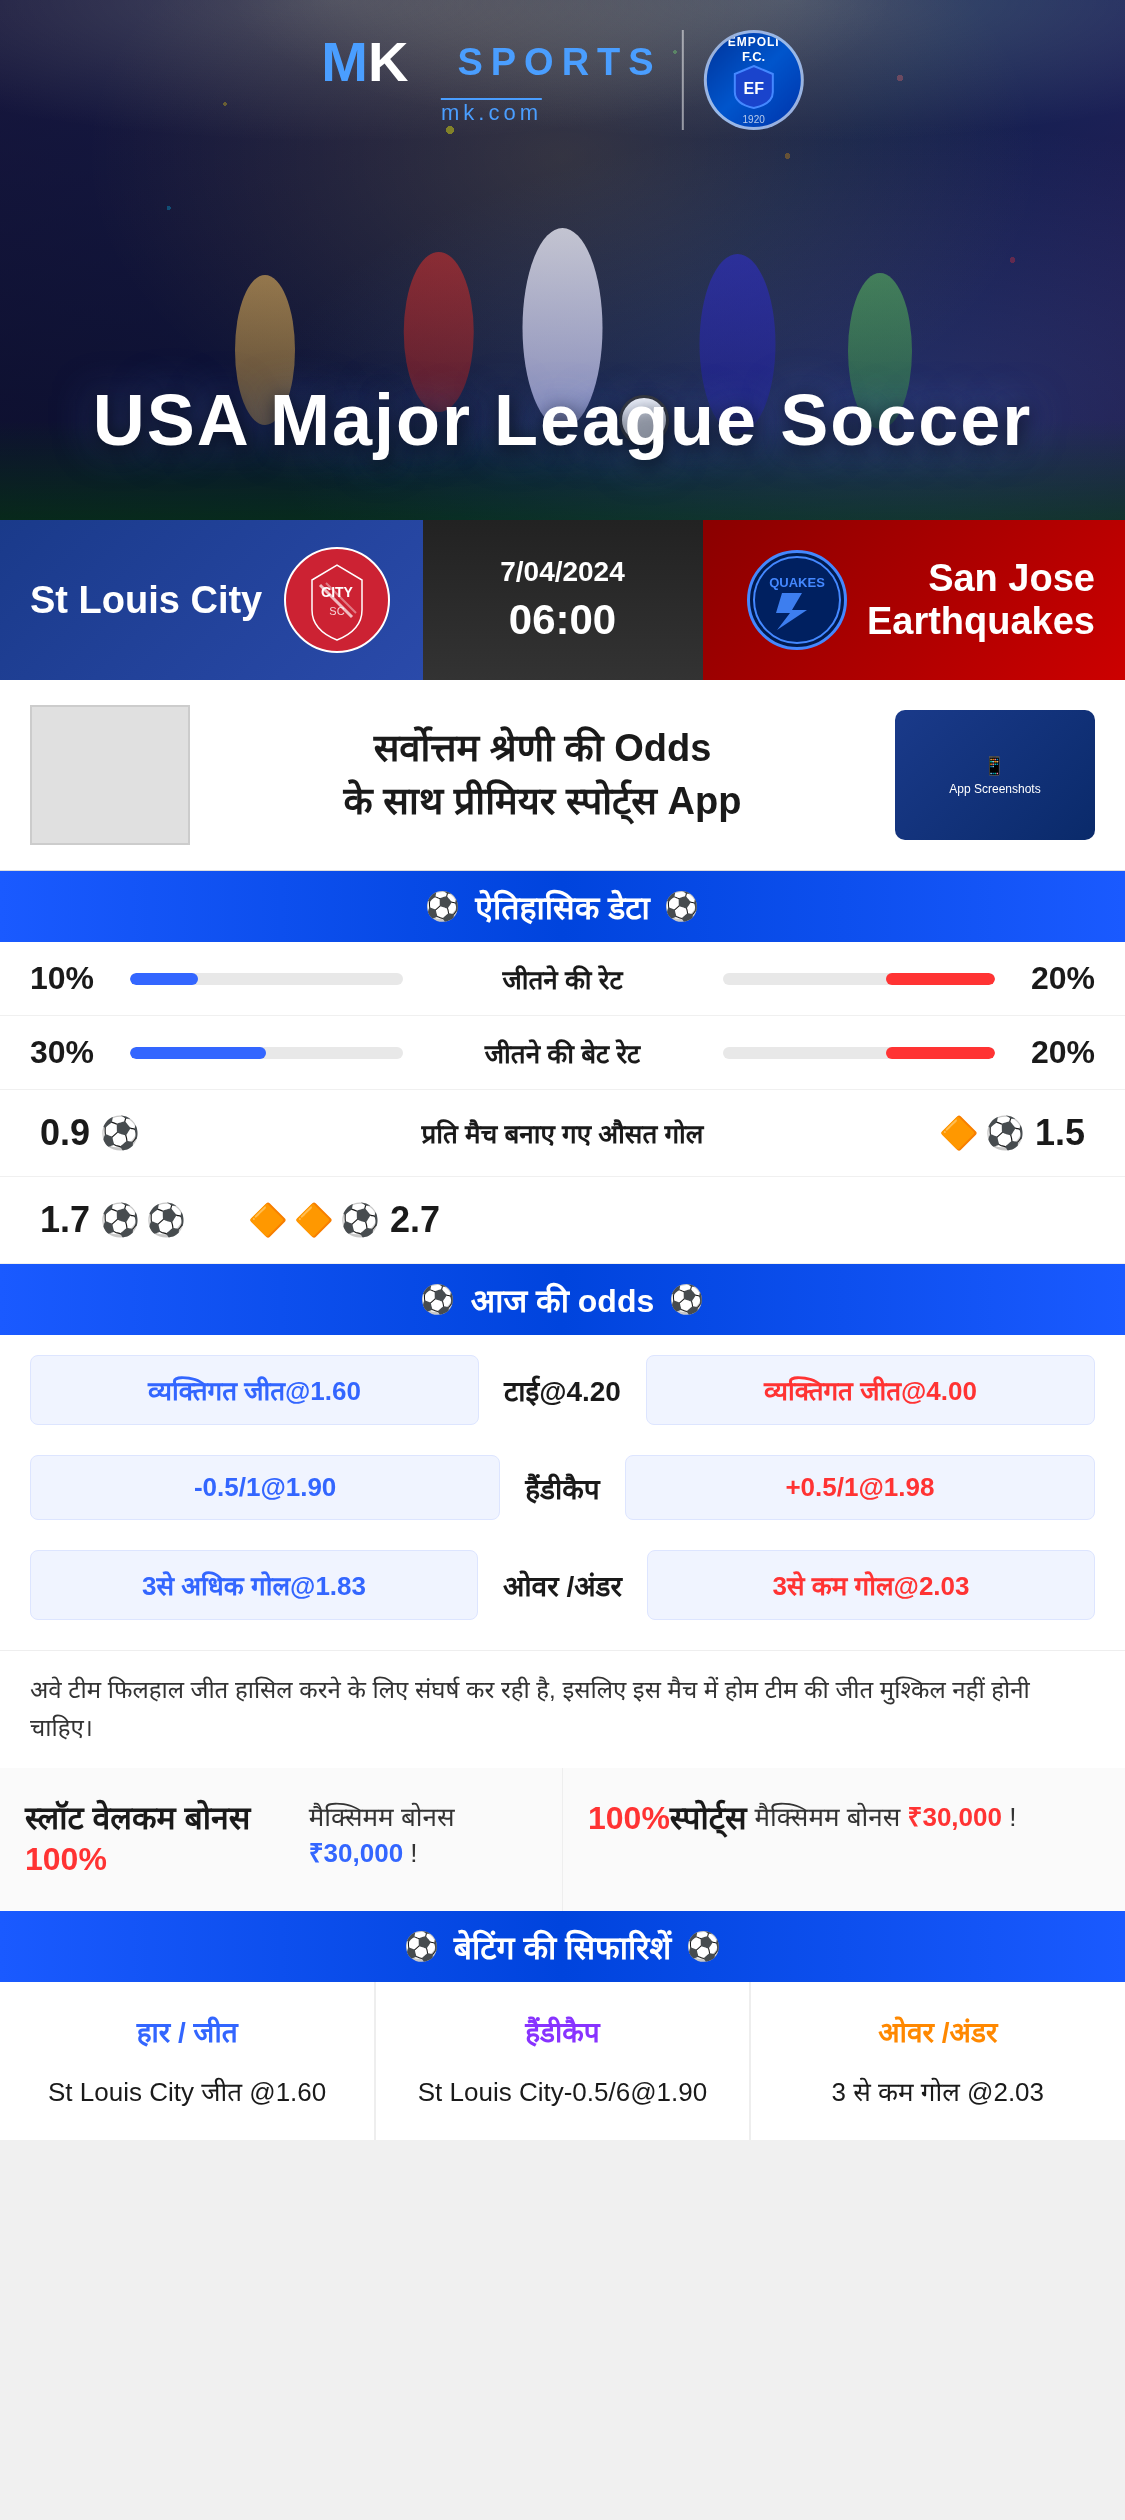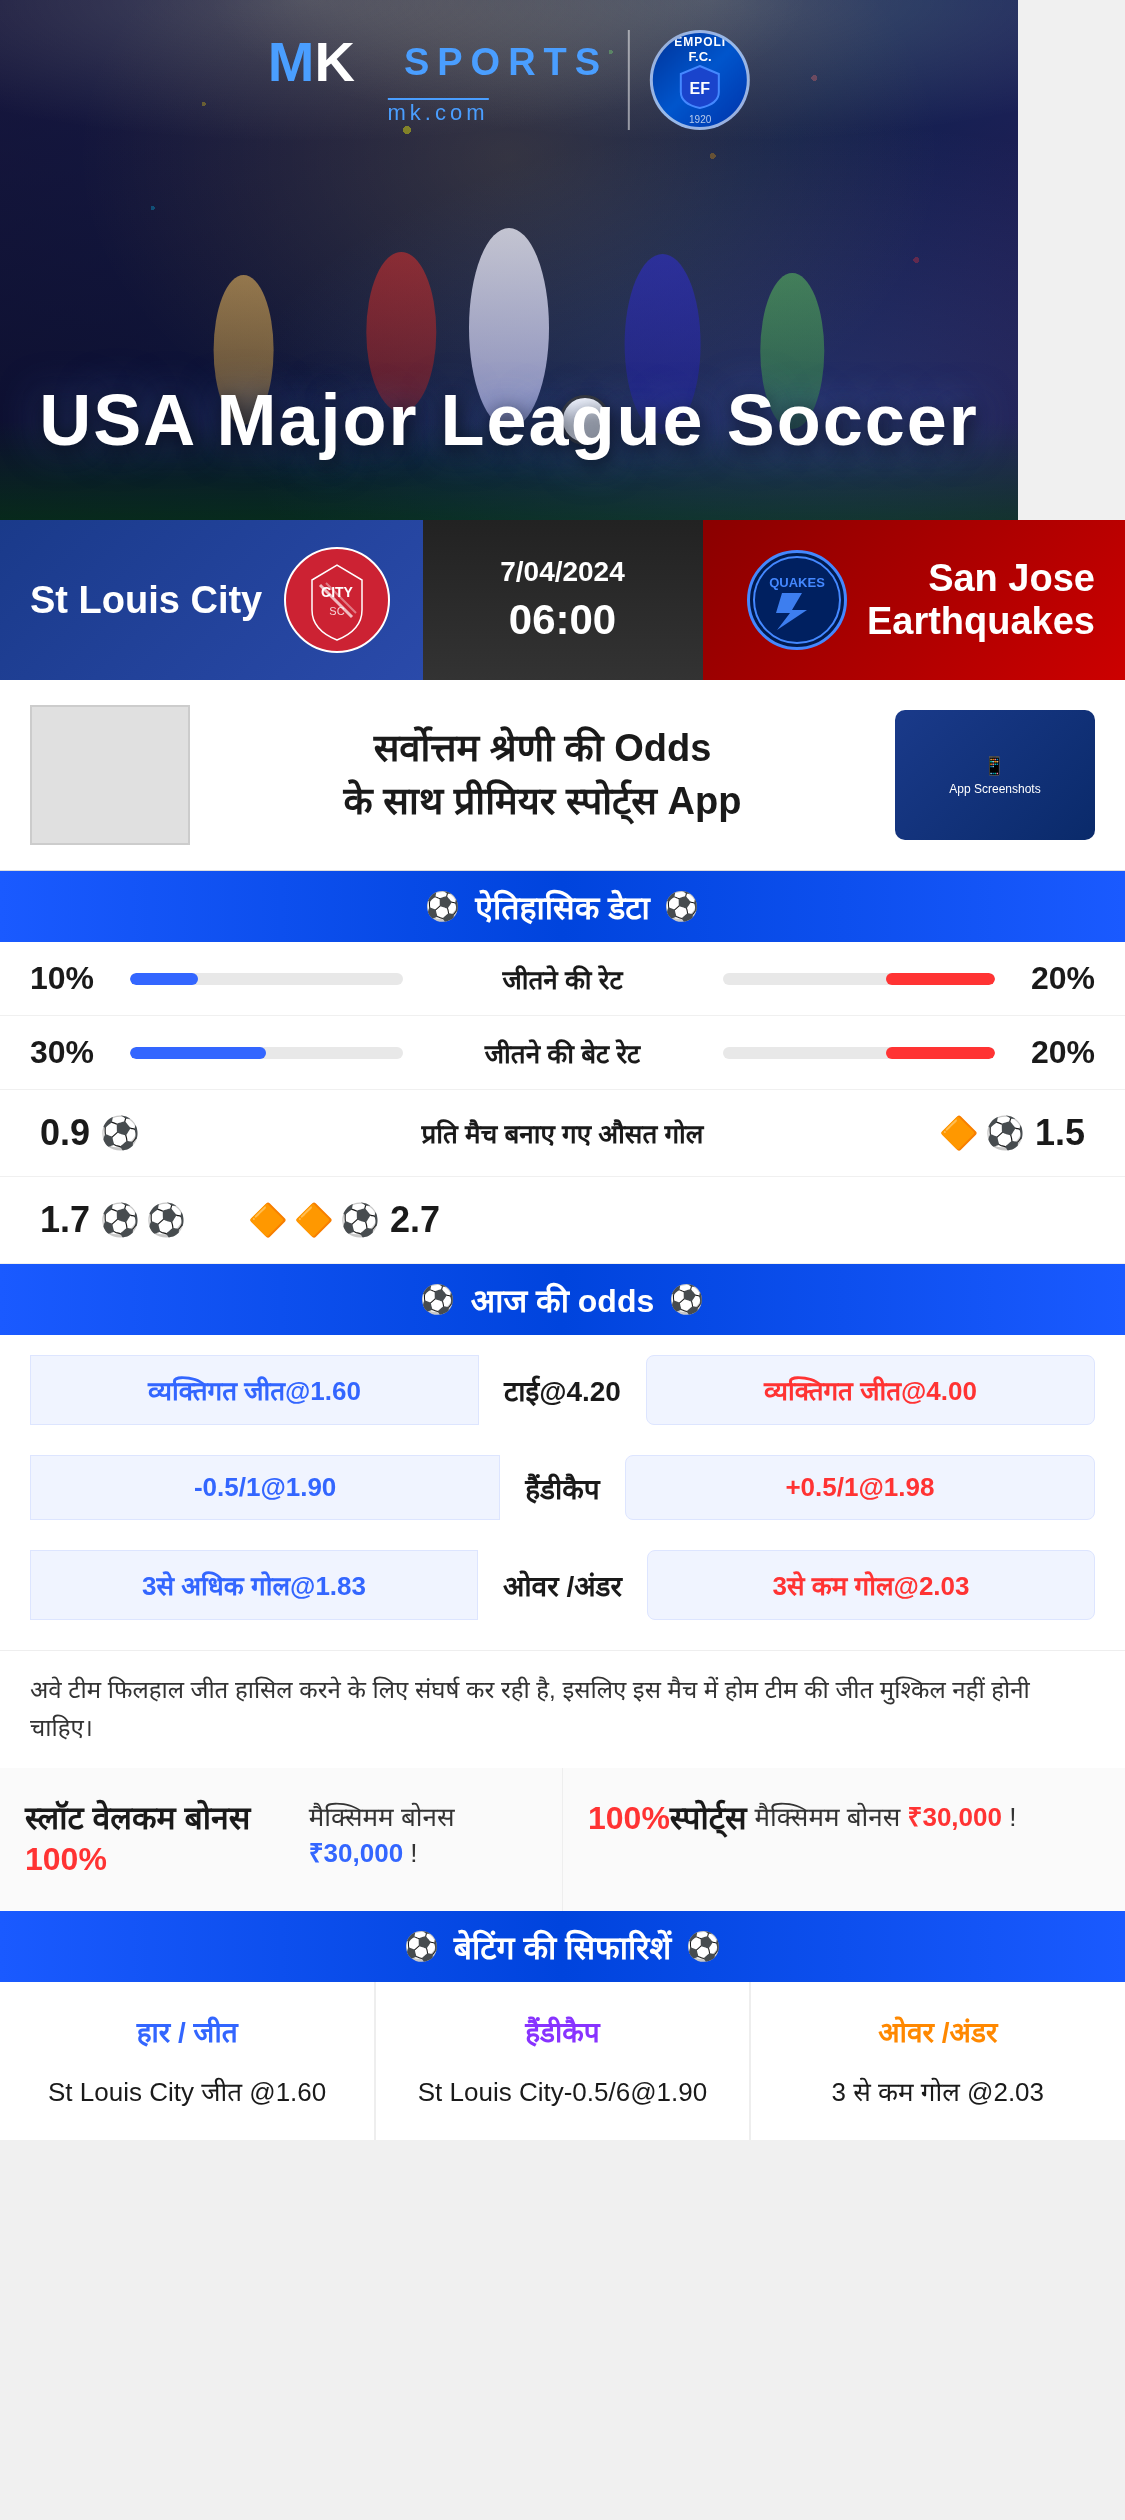--- a/index.html
+++ b/index.html
@@ -6,21 +6,21 @@
     body {
       width: 1125px;
       font-family: 'Arial', sans-serif;
       background: #f0f0f0;
       overflow-x: hidden;
     }
 
     
     .hero-banner {
       position: relative;
-      width: 1018px;
+      width: 1125px;
       height: 520px;
       background: linear-gradient(135deg, #1a1a2e 0%, #16213e 30%, #0f3460 60%, #533483 100%);
       overflow: hidden;
       display: flex;
       align-items: flex-end;
     }
     .hero-bg {
       position: absolute;
       inset: 0;
       background: 
@@ -336,21 +336,21 @@
     .odds-grid {
       display: grid;
       grid-template-columns: 1fr auto 1fr;
       gap: 15px;
       padding: 20px 30px 10px;
       align-items: center;
     }
     .odds-btn {
       background: #f0f4ff;
       border: 1px solid #dde5ff;
-      border-radius: 0;
+      border-radius: 8px;
       padding: 16px 20px;
       text-align: center;
       font-size: 26px;
       color: #3366ff;
       font-weight: 600;
     }
     .odds-btn-right {
       background: #f0f4ff;
       border: 1px solid #dde5ff;
       border-radius: 8px;

